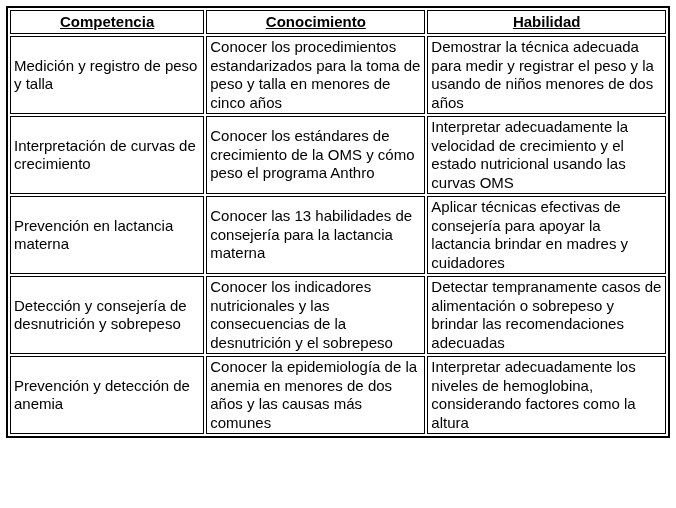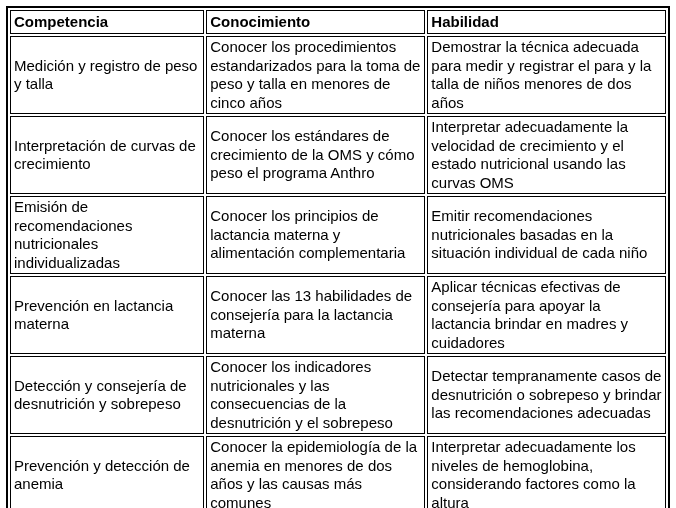--- a/index.html
+++ b/index.html
@@ -30,22 +30,23 @@
     border: 1px solid #000000;
     padding: 1px 3px;
     font-size: 15px;
     line-height: 18.5px;
     vertical-align: middle;
     overflow: hidden;
     background: #ffffff;
   }
   table.comp-table th {
     font-weight: bold;
-    text-align: left;
+    text-align: center;
     height: 20px;
+    text-decoration: underline;
   }
   table.comp-table td {
     text-align: left;
     margin-left: 12px;
   }
   table.comp-table td.competencia {
     font-weight: normal;
   }
   table.comp-table tr.body-row td {
     height: 72px;
@@ -65,41 +66,36 @@
       <tr>
         <th>Competencia</th>
         <th>Conocimiento</th>
         <th>Habilidad</th>
       </tr>
     </thead>
     <tbody>
       <tr class="body-row">
         <td class="competencia">Medición y registro de peso y talla</td>
         <td>Conocer los procedimientos estandarizados para la toma de peso y talla en menores de cinco años</td>
-        <td>Demostrar la técnica adecuada para medir y registrar el para y la talla de niños menores de dos años</td>
+        <td>Demostrar la técnica adecuada para medir y registrar el peso y la usando de niños menores de dos años</td>
       </tr>
       <tr class="body-row">
         <td class="competencia">Interpretación de curvas de crecimiento</td>
         <td>Conocer los estándares de crecimiento de la OMS y cómo peso el programa Anthro</td>
         <td>Interpretar adecuadamente la velocidad de crecimiento y el estado nutricional usando las curvas OMS</td>
-      </tr>
-      <tr class="body-row">
-        <td class="competencia">Emisión de recomendaciones nutricionales individualizadas</td>
-        <td>Conocer los principios de lactancia materna y alimentación complementaria</td>
-        <td>Emitir recomendaciones nutricionales basadas en la situación individual de cada niño</td>
       </tr>
       <tr class="body-row">
         <td class="competencia">Prevención en lactancia materna</td>
         <td>Conocer las 13 habilidades de consejería para la lactancia materna</td>
         <td>Aplicar técnicas efectivas de consejería para apoyar la lactancia brindar en madres y cuidadores</td>
       </tr>
       <tr class="body-row">
         <td class="competencia">Detección y consejería de desnutrición y sobrepeso</td>
         <td>Conocer los indicadores nutricionales y las consecuencias de la desnutrición y el sobrepeso</td>
-        <td>Detectar tempranamente casos de desnutrición o sobrepeso y brindar las recomendaciones adecuadas</td>
+        <td>Detectar tempranamente casos de alimentación o sobrepeso y brindar las recomendaciones adecuadas</td>
       </tr>
       <tr class="body-row">
         <td class="competencia">Prevención y detección de anemia</td>
         <td>Conocer la epidemiología de la anemia en menores de dos años y las causas más comunes</td>
         <td>Interpretar adecuadamente los niveles de hemoglobina, considerando factores como la altura</td>
       </tr>
     </tbody>
   </table>
 </div>
 

